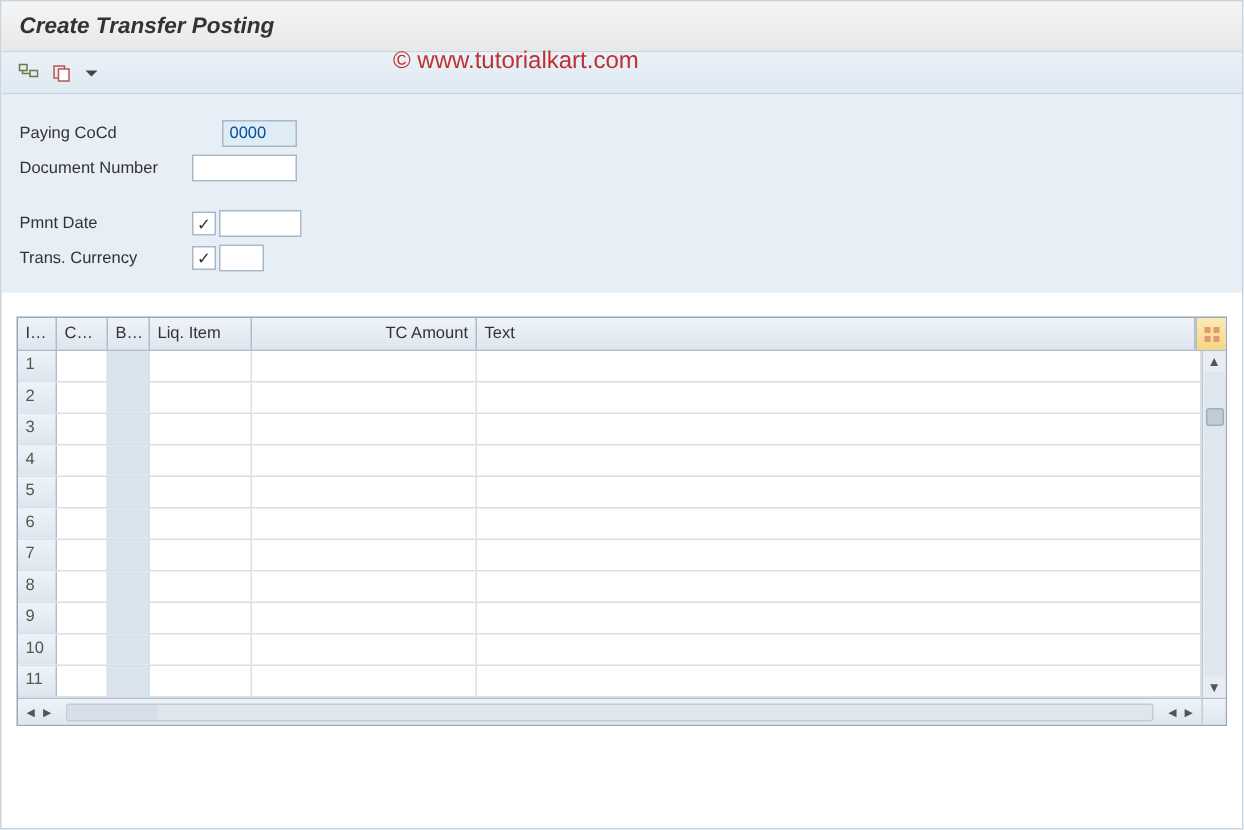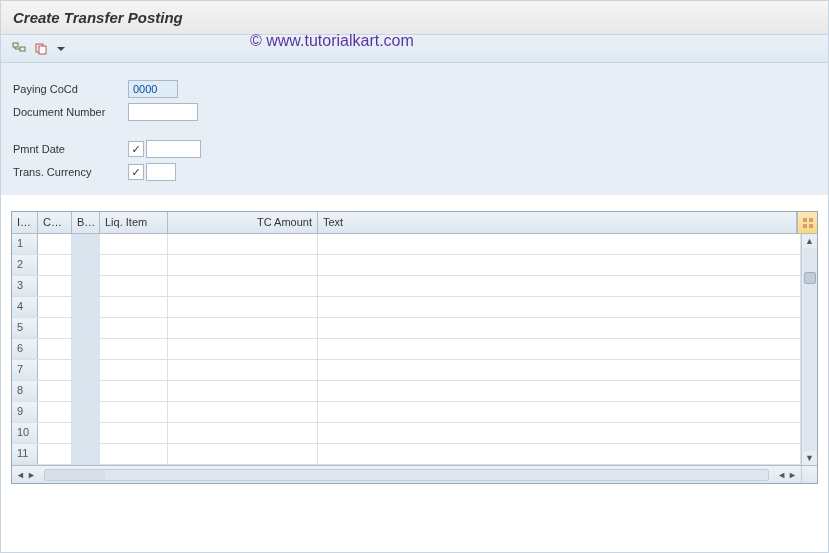--- a/index.html
+++ b/index.html
@@ -35,23 +35,23 @@
     .toolbar-icon {
       width: 16px;
       height: 16px;
       display: inline-flex;
       align-items: center;
       justify-content: center;
       cursor: pointer;
     }
     .watermark {
       position: absolute;
-      left: 250px;
+      left: 262px;
       top: 32px;
-      color: #4c1d95;
+      color: #b91c1c;
       font-size: 16px;
       pointer-events: none;
       opacity: 0.9;
       font-family: Arial, sans-serif;
     }
     .content {
       background: #e8eef5;
       padding: 16px 12px 10px 12px;
     }
     .field-row {
@@ -70,21 +70,21 @@
       background: #fff;
       height: 18px;
       padding: 1px 4px;
       font-size: 11px;
     }
     .field-input.highlight {
       background: #e0ecf5;
       color: #0050a0;
       font-weight: normal;
     }
-    .w50 { width: 50px; }
+    .w50 { width: 50px; margin-left: 20px; }
     .w70 { width: 70px; }
     .w120 { width: 120px; }
     .w300 { width: 300px; }
     .w60 { width: 55px; }
     .w30 { width: 30px; }
     .check-wrap {
       display: flex;
       align-items: center;
       gap: 2px;
     }

